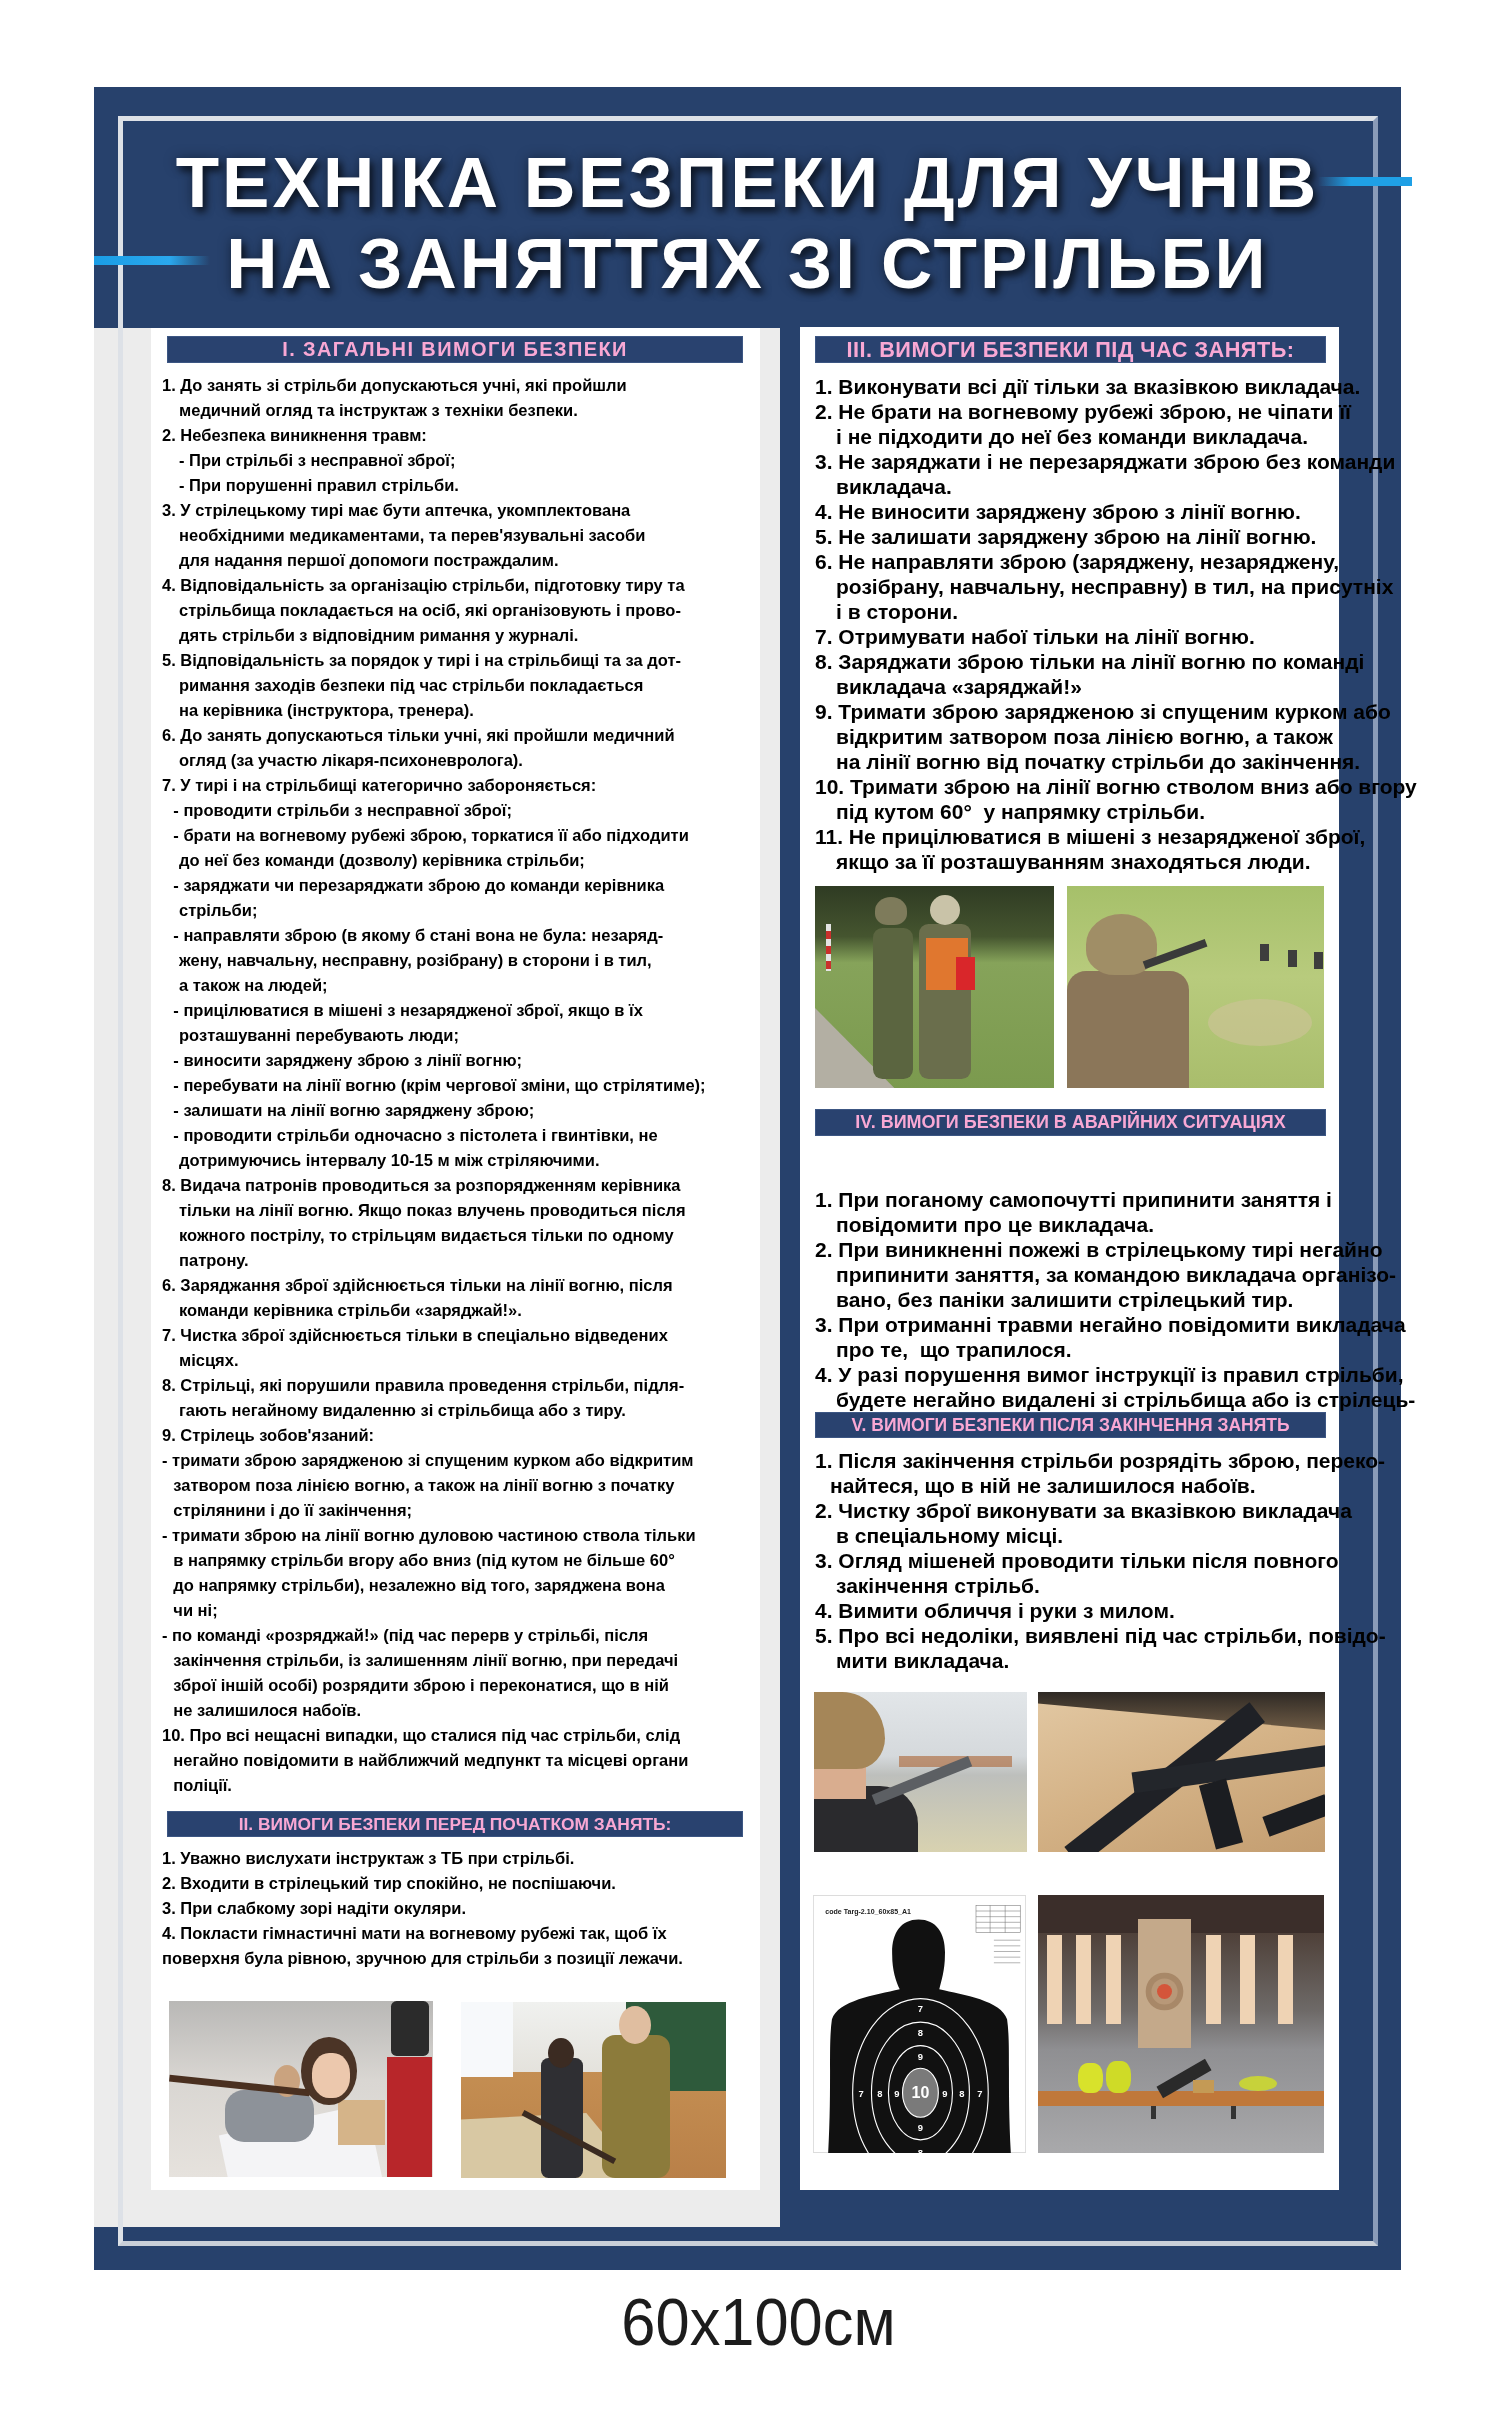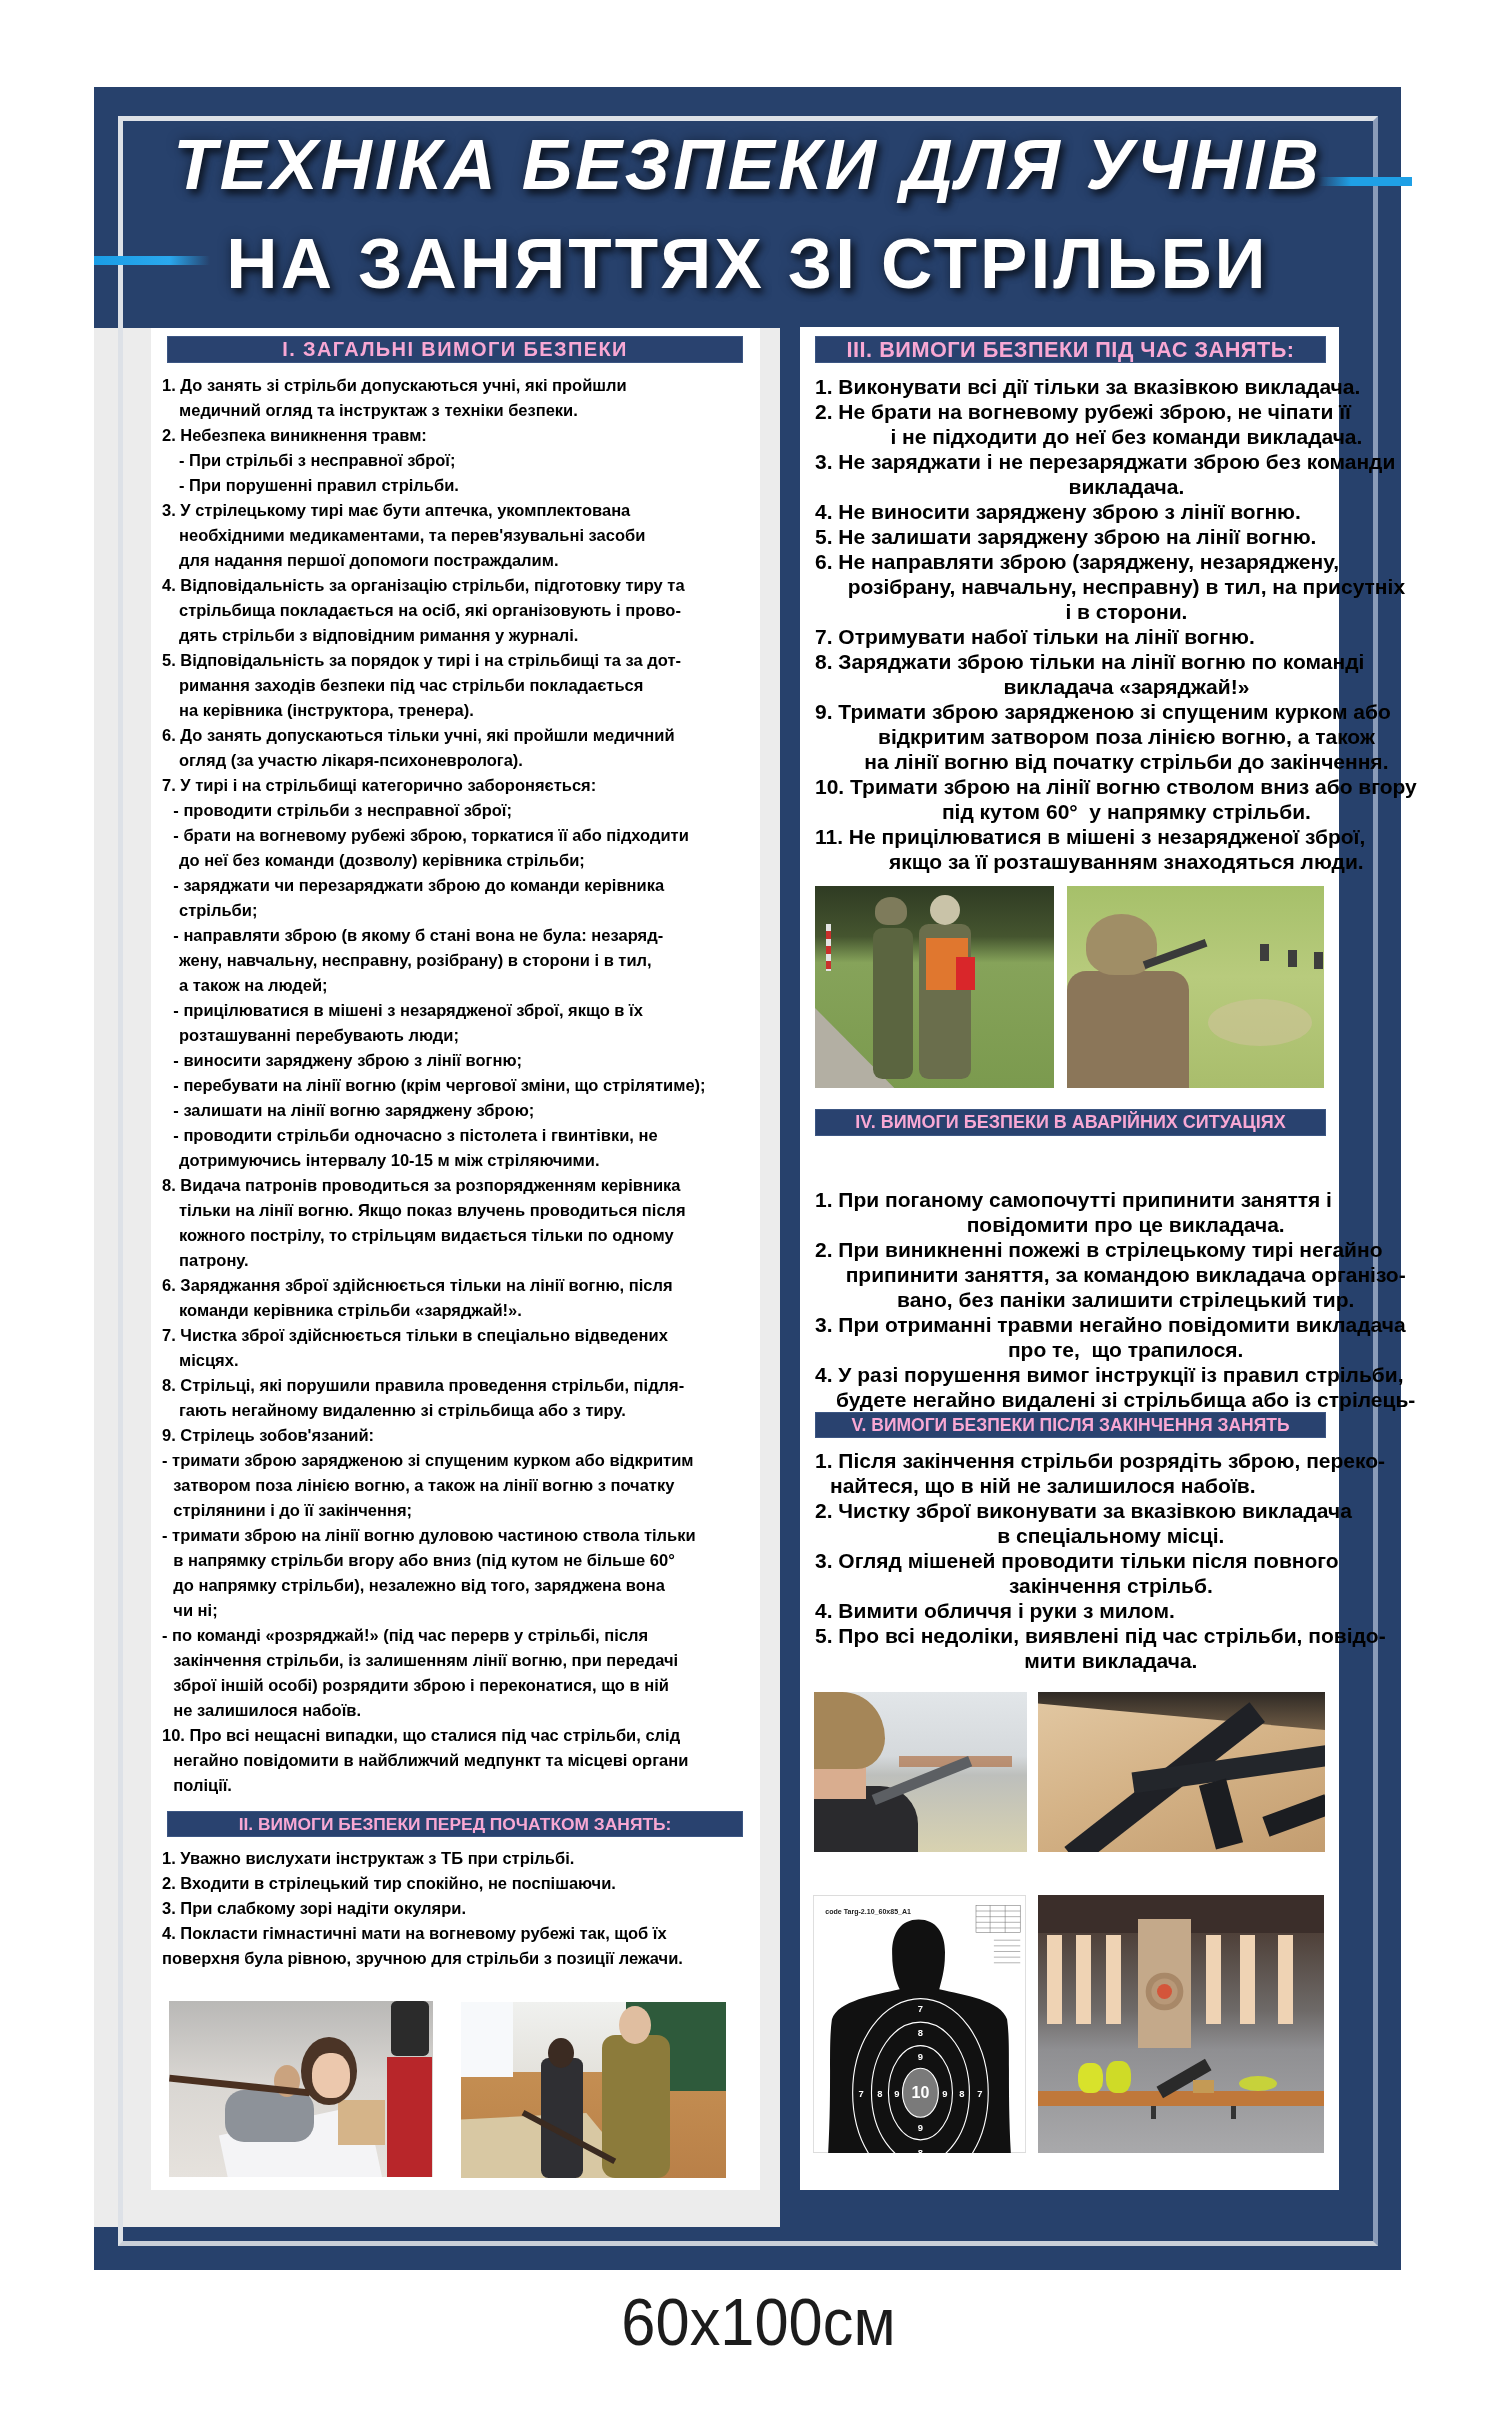--- a/index.html
+++ b/index.html
@@ -15,36 +15,36 @@
   .card { background:#ffffff; z-index:4; }
   .card-left { left:151px; top:328px; width:609px; height:1862px; }
   .card-right { left:800px; top:327px; width:539px; height:1863px; }
   .hbar { background:#29426f; color:#f9a8d4; font-weight:700; text-align:center; white-space:nowrap; border:0.9px solid #3c5683; box-sizing:border-box; z-index:6; }
   .lines { z-index:6; color:#000000; font-weight:700; }
   .lines-left .ln { font-size:16.5px; height:25px; line-height:25px; white-space:pre; }
   .lines-left.tight .ln { height:25px; line-height:25px; }
   .lines-left .ln-c { padding-left:17px; }
   .lines-left .ln-d { padding-left:11.3px; }
   .lines-right .ln { font-size:21px; height:25px; line-height:25px; white-space:pre; }
-  .lines-right .ln-c { padding-left:21px;text-align:center; }
+  .lines-right .ln-c { padding-left:21px; }
   .lines-right .ln-e { padding-left:15px; }
   .photo { overflow:hidden; z-index:6; }
   .photo > div { position:absolute; }
   .caption { left:570px; top:2289px; width:377px; text-align:center; font-size:66px; line-height:66px; color:#1c1c1c; transform:scaleX(0.93); z-index:6; }
 </style>
 </head>
 <body>
 
 <div class="abs board"></div>
 <div class="abs panel"></div>
 <div class="abs frame"></div>
 <div class="abs accent accent-left"></div>
 <div class="abs accent accent-right"></div>
 
-<div class="abs title" style="top:129px;font-style:italic;">ТЕХНІКА БЕЗПЕКИ ДЛЯ УЧНІВ</div>
+<div class="abs title" style="top:147px;">ТЕХНІКА БЕЗПЕКИ ДЛЯ УЧНІВ</div>
 <div class="abs title" style="top:228px;">НА ЗАНЯТТЯХ ЗІ СТРІЛЬБИ</div>
 
 <div class="abs card card-left"></div>
 <div class="abs card card-right"></div>
 
 <div class="abs hbar" style="left:167px; top:336px; width:576px; height:27px; line-height:25.4px; font-size:20px; letter-spacing:1.4px;">І. ЗАГАЛЬНІ ВИМОГИ БЕЗПЕКИ</div>
 <div class="abs lines lines-left" style="left:162px; top:373px;">
 
 <div class="ln ln-n">1. До занять зі стрільби допускаються учні, які пройшли</div>
     <div class="ln ln-c">медичний огляд та інструктаж з техніки безпеки.</div>

